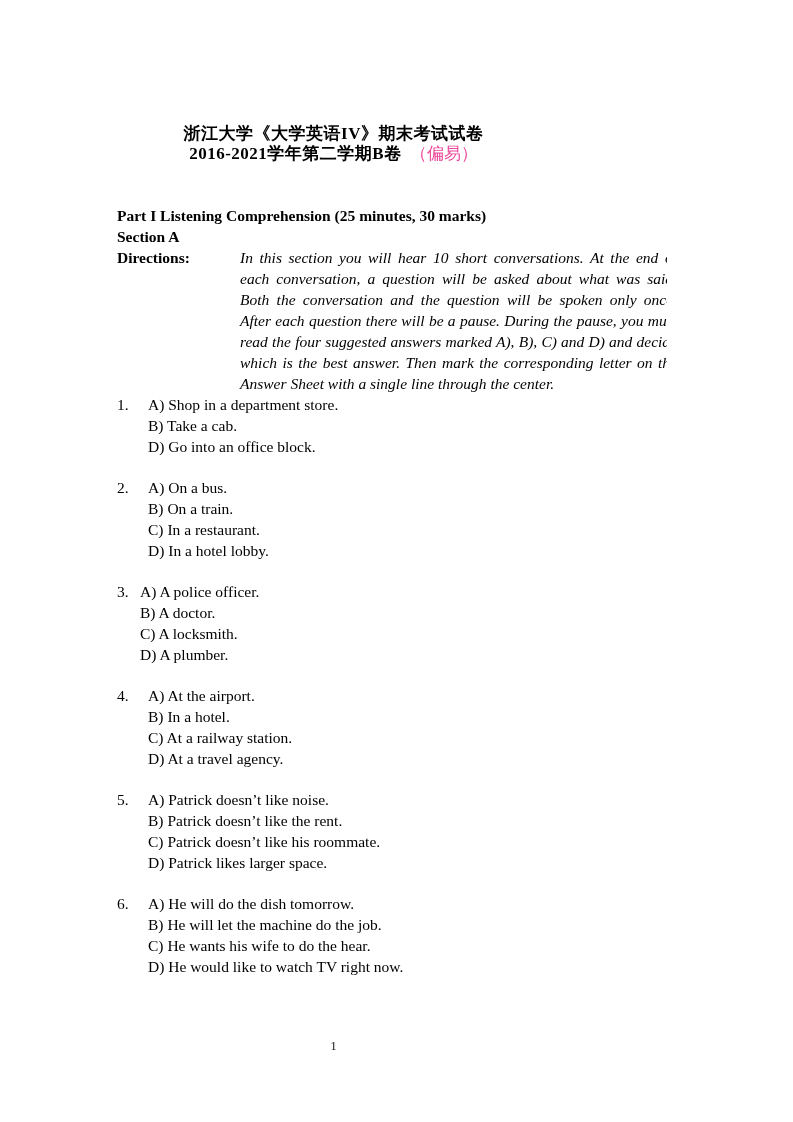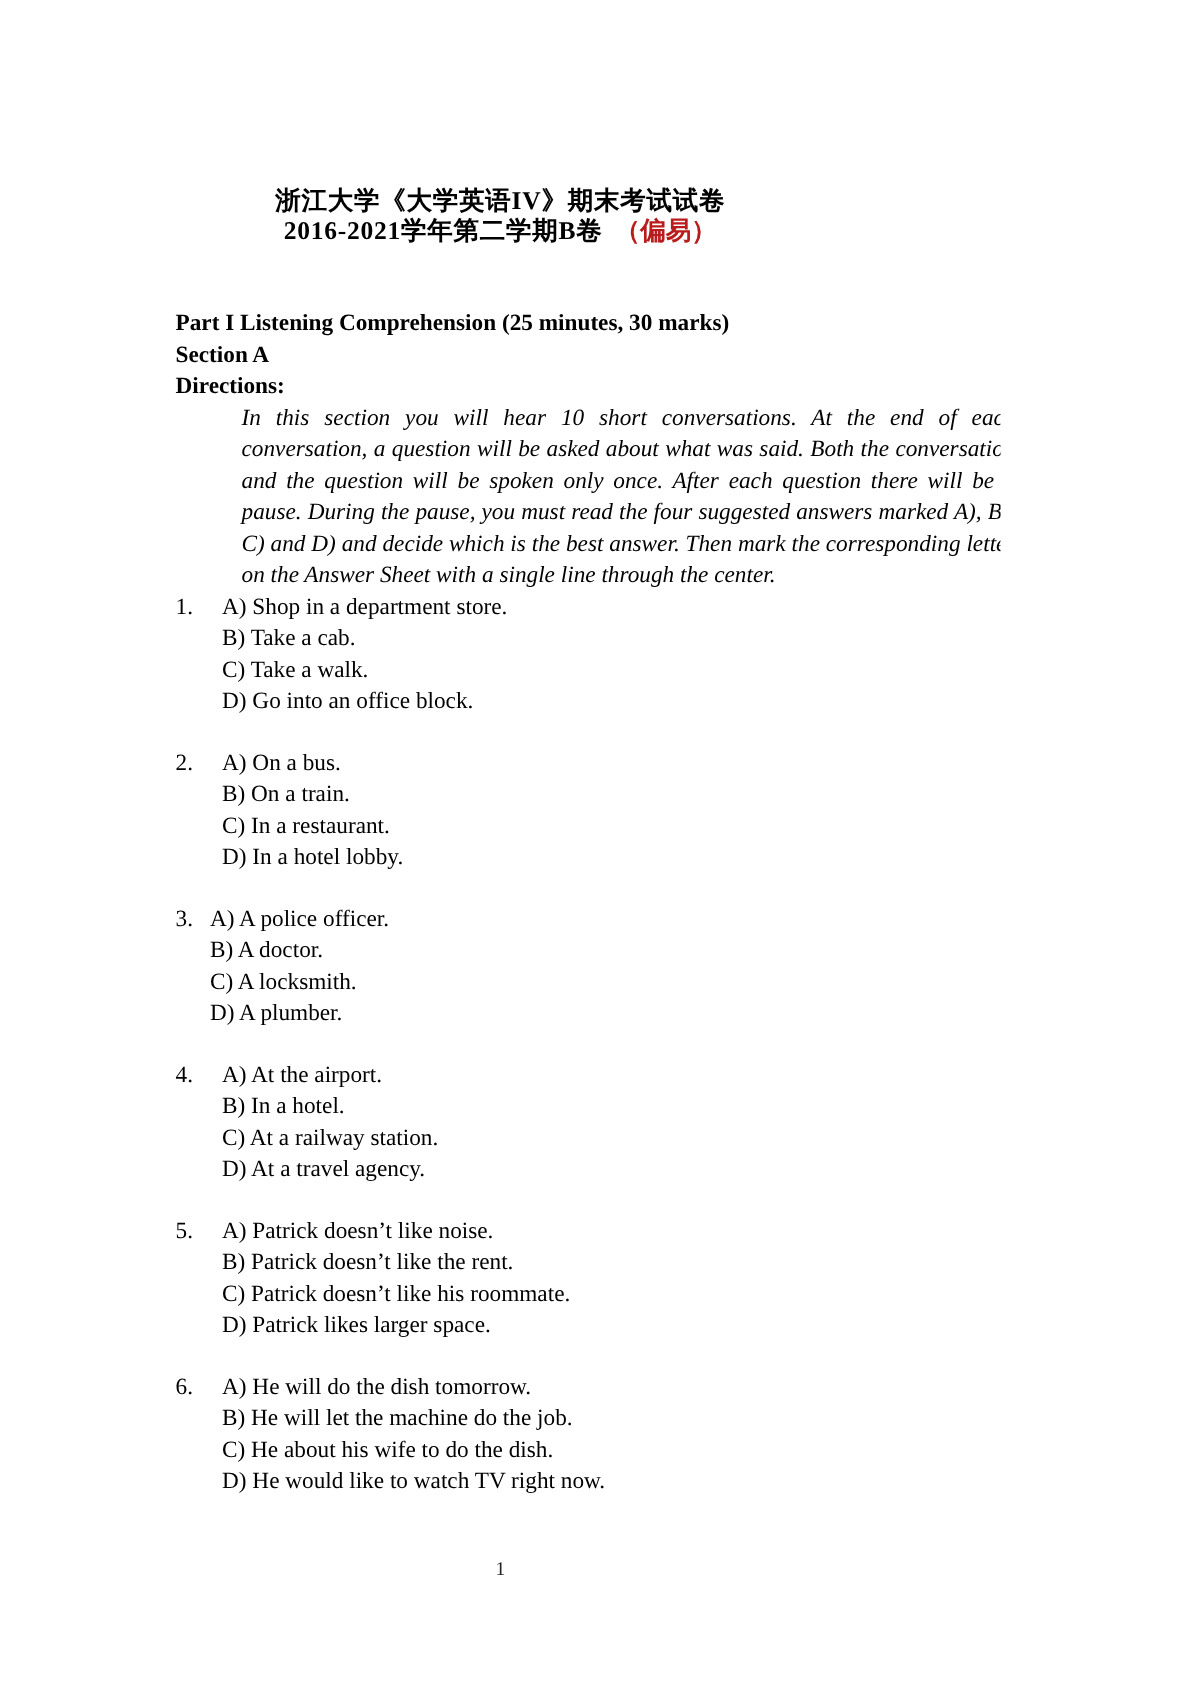--- a/index.html
+++ b/index.html
@@ -28,41 +28,40 @@
   }
   .title-line2 {
     font-size: 17px;
     line-height: 20px;
   }
   .title-line2 .main {
     font-weight: bold;
     letter-spacing: 0.5px;
   }
   .title-line2 .note {
-    font-weight: bold;
-    color: #b91c1c;
+    font-weight: normal;
+    color: #ec4899;
     margin-left: 4px;
   }
   .content {
     margin-left: 117px;
     width: 560px;
     font-size: 15.5px;
     line-height: 21px;
   }
   .part-heading {
     margin-top: 41px;
     font-weight: bold;
   }
   .section-heading {
     font-weight: bold;
   }
   .directions {
     display: flex;
     align-items: flex-start;
-    flex-direction: column;
   }
   .dir-label {
     font-weight: bold;
     width: 79px;
     flex-shrink: 0;
   }
   .dir-text {
     flex: 1;
     font-style: italic;
     text-align: justify;
@@ -121,21 +120,20 @@
       <div class="dir-text">In this section you will hear 10 short conversations. At the end of each conversation, a question will be asked about what was said. Both the conversation and the question will be spoken only once. After each question there will be a pause. During the pause, you must read the four suggested answers marked A), B), C) and D) and decide which is the best answer. Then mark the corresponding letter on the Answer Sheet with a single line through the center.</div>
     </div>
 
     <div class="questions">
 
       <div class="question">
         <div class="q-num">1.</div>
         <div class="q-options">
           <div>A) Shop in a department store.</div>
           <div>B) Take a cab.</div>
-          <div>C) Take a walk.</div>
           <div>D) Go into an office block.</div>
         </div>
       </div>
 
       <div class="question">
         <div class="q-num">2.</div>
         <div class="q-options">
           <div>A) On a bus.</div>
           <div>B) On a train.</div>
           <div>C) In a restaurant.</div>
@@ -171,21 +169,21 @@
           <div>C) Patrick doesn’t like his roommate.</div>
           <div>D) Patrick likes larger space.</div>
         </div>
       </div>
 
       <div class="question">
         <div class="q-num">6.</div>
         <div class="q-options">
           <div>A) He will do the dish tomorrow.</div>
           <div>B) He will let the machine do the job.</div>
-          <div>C) He about his wife to do the dish.</div>
+          <div>C) He wants his wife to do the hear.</div>
           <div>D) He would like to watch TV right now.</div>
         </div>
       </div>
 
     </div>
   </div>
 
   <div class="page-number">1</div>
 
 </div>

